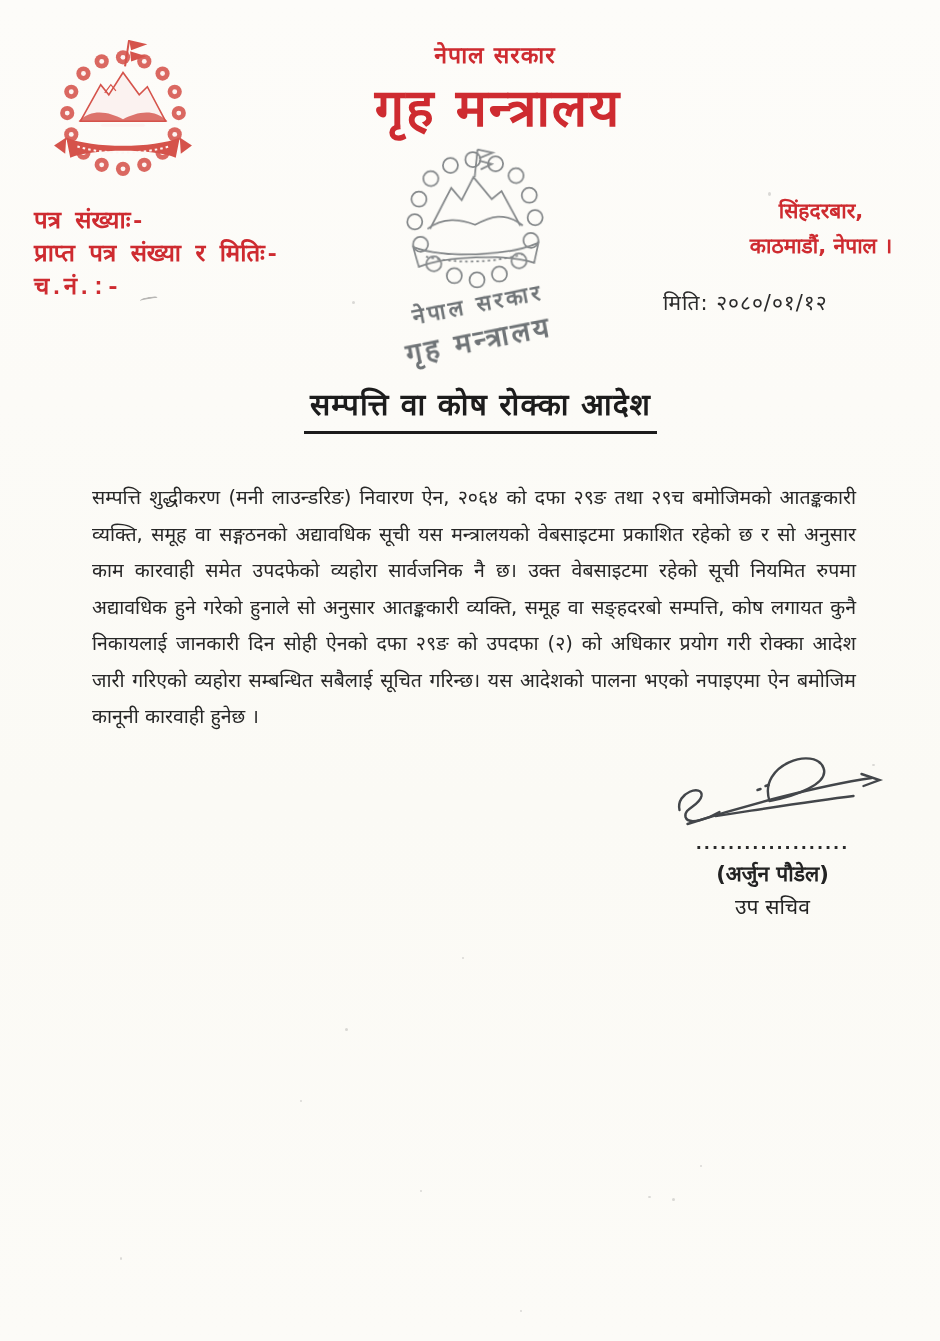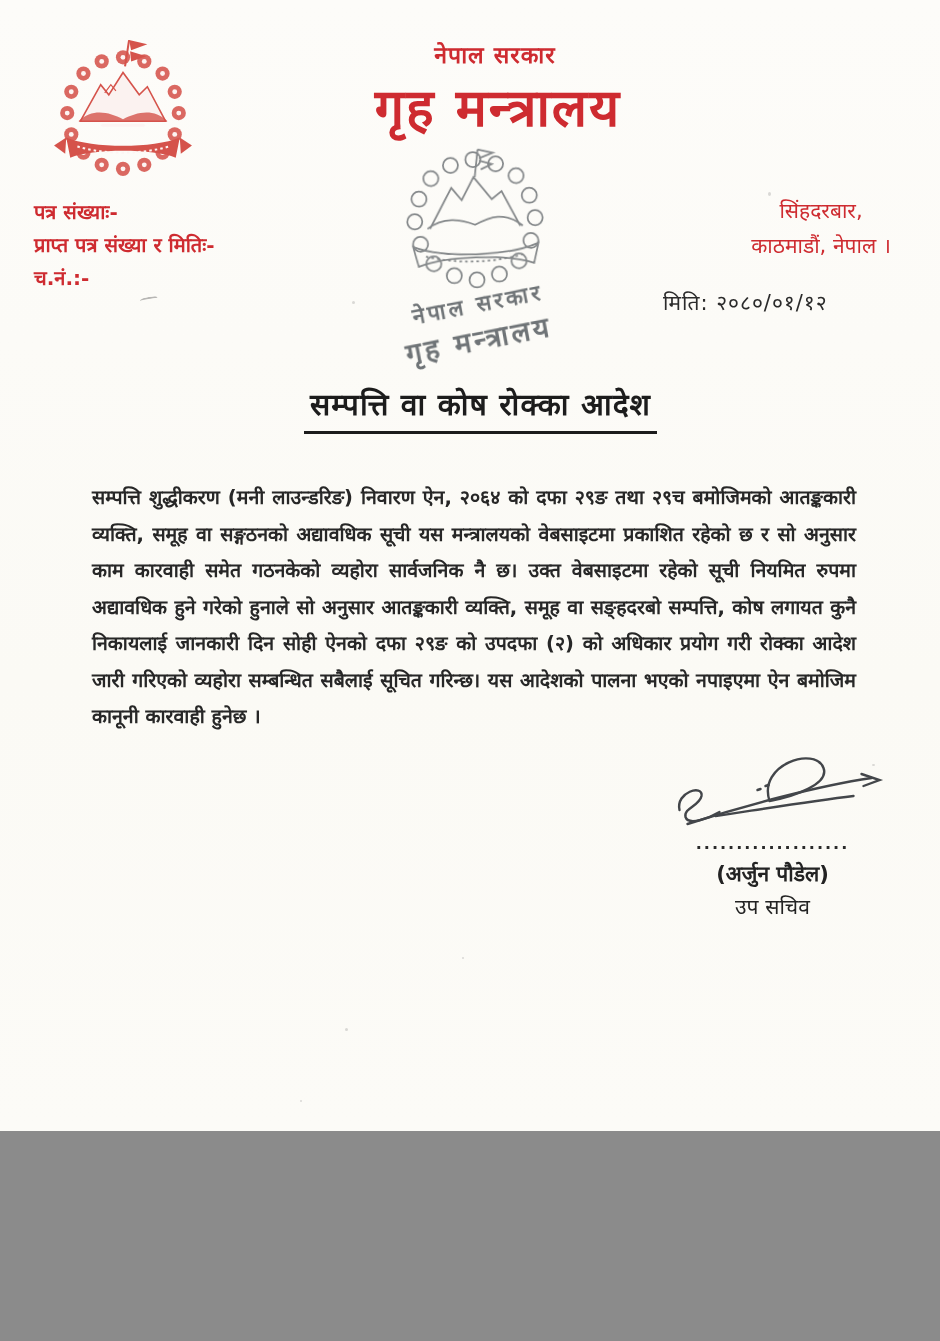--- a/index.html
+++ b/index.html
@@ -4,21 +4,21 @@
 <style>
   :root{
     --accent-red:#ce2b30;
     --emblem-red:#d5534b;
     --ink-black:#262626;
     --stamp-gray:#64696d;
   }
   html,body{margin:0;padding:0;background:#8b8b8b;}
   .page{
     position:relative;
-    width:940px;height:1131px;
+    width:940px;height:1341px;
     margin:0 auto;
     background:#fcfbf7;
     background-image:linear-gradient(180deg,#fdfcf9 0%,#fbfaf5 60%,#fcfbf7 100%);
     overflow:hidden;
     font-family:"DejaVu Sans","Liberation Sans",sans-serif;
     color:var(--ink-black);
   }
   
   .emblem{position:absolute;left:52px;top:34px;width:142px;height:144px;}
   .emblem svg{color:var(--emblem-red);}
@@ -38,27 +38,27 @@
     transform:rotate(-2deg);
     color:var(--stamp-gray);
     filter:blur(0.35px);
     opacity:.92;
   }
   .stamp svg{color:var(--stamp-gray);display:block;margin:0 auto;}
   .stamp-line1{font-size:22px;font-weight:bold;letter-spacing:3px;transform:rotate(-9deg);margin-top:-2px;}
   .stamp-line2{font-size:28px;font-weight:bold;letter-spacing:3px;transform:rotate(-9deg);margin-top:2px;}
   
   .refs{
-    position:absolute;left:34px;top:196px;
-    color:var(--accent-red);font-size:20px;font-weight:600;line-height:33px;
+    position:absolute;left:34px;top:205px;
+    color:var(--accent-red);font-size:24px;font-weight:600;line-height:33px;font-family:Liberation Mono, monospace;
   }
   
   .address{
     position:absolute;left:728px;top:194px;width:186px;text-align:center;
-    color:var(--accent-red);font-size:21px;font-weight:normal;line-height:35px;
+    color:var(--accent-red);font-size:21px;font-weight:bold;line-height:35px;
   }
   .date-line{
     position:absolute;left:663px;top:288px;
     font-size:21px;color:#2b2b2b;letter-spacing:1px;
   }
   
   .title-wrap{position:absolute;top:383px;left:0;width:940px;text-align:center;}
   .title-text{
     display:inline-block;
     font-size:30px;font-weight:bold;color:#1c1c1c;letter-spacing:1px;
@@ -66,21 +66,20 @@
   }
   
   .letter-body{
     position:absolute;left:92px;top:480px;width:764px;
     font-size:19.5px;color:#272727;
   }
   .body-line{
     line-height:36.5px;
     text-align:justify;
     text-align-last:justify;
-    font-weight:bold;
   }
   .body-line.last{text-align-last:left;}
   
   .signature{
     position:absolute;left:645px;top:746px;width:255px;text-align:center;color:#222;
   }
   .signature svg{display:block;margin:0 auto -8px;}
   .sig-dots{font-size:16px;font-weight:bold;letter-spacing:2px;line-height:12px;color:#2a2a2a;}
   .sig-name{font-size:21px;font-weight:700;margin-top:9px;color:#232323;}
   .sig-role{font-size:21px;font-weight:400;margin-top:5px;color:#232323;}
@@ -190,21 +189,21 @@
 
   <div class="date-line">मिति: २०८०/०१/१२</div>
 
   <div class="title-wrap">
     <span class="title-text">सम्पत्ति वा कोष रोक्का आदेश</span>
   </div>
 
   <div class="letter-body">
     <div class="body-line">सम्पत्ति शुद्धीकरण (मनी लाउन्डरिङ) निवारण ऐन, २०६४ को दफा २९ङ तथा २९च बमोजिमको आतङ्ककारी</div>
     <div class="body-line">व्यक्ति, समूह वा सङ्गठनको अद्यावधिक सूची यस मन्त्रालयको वेबसाइटमा प्रकाशित रहेको छ र सो अनुसार</div>
-    <div class="body-line">काम कारवाही समेत गठनकेको व्यहोरा सार्वजनिक नै छ। उक्त वेबसाइटमा रहेको सूची नियमित रुपमा</div>
+    <div class="body-line">काम कारवाही समेत उपदफेको व्यहोरा सार्वजनिक नै छ। उक्त वेबसाइटमा रहेको सूची नियमित रुपमा</div>
     <div class="body-line">अद्यावधिक हुने गरेको हुनाले सो अनुसार आतङ्ककारी व्यक्ति, समूह वा सङ्हदरबो सम्पत्ति, कोष लगायत कुनै</div>
     <div class="body-line">निकायलाई जानकारी दिन सोही ऐनको दफा २९ङ को उपदफा (२) को अधिकार प्रयोग गरी रोक्का आदेश</div>
     <div class="body-line">जारी गरिएको व्यहोरा सम्बन्धित सबैलाई सूचित गरिन्छ। यस आदेशको पालना भएको नपाइएमा ऐन बमोजिम</div>
     <div class="body-line last">कानूनी कारवाही हुनेछ ।</div>
   </div>
 
   <div class="signature">
     <span>
       <svg width="235" height="100" viewBox="0 0 230 100" aria-hidden="true">
         <g fill="none" stroke="#43464a" stroke-width="2.4" stroke-linecap="round">

